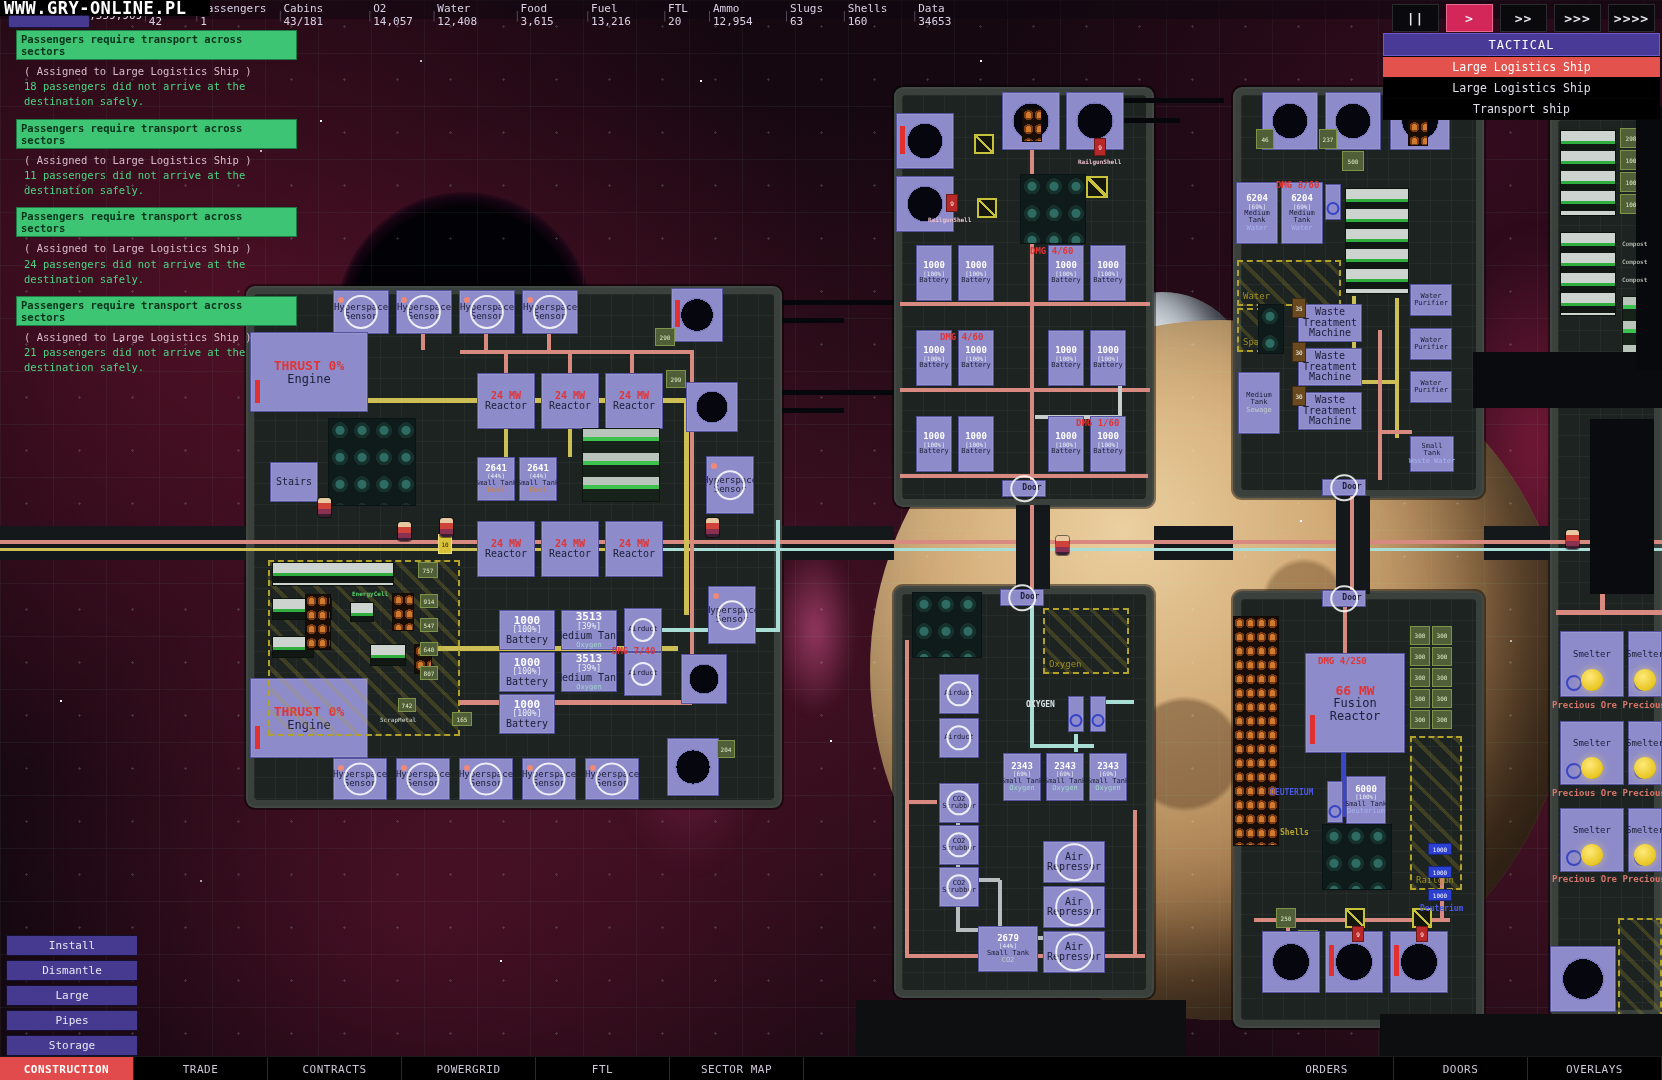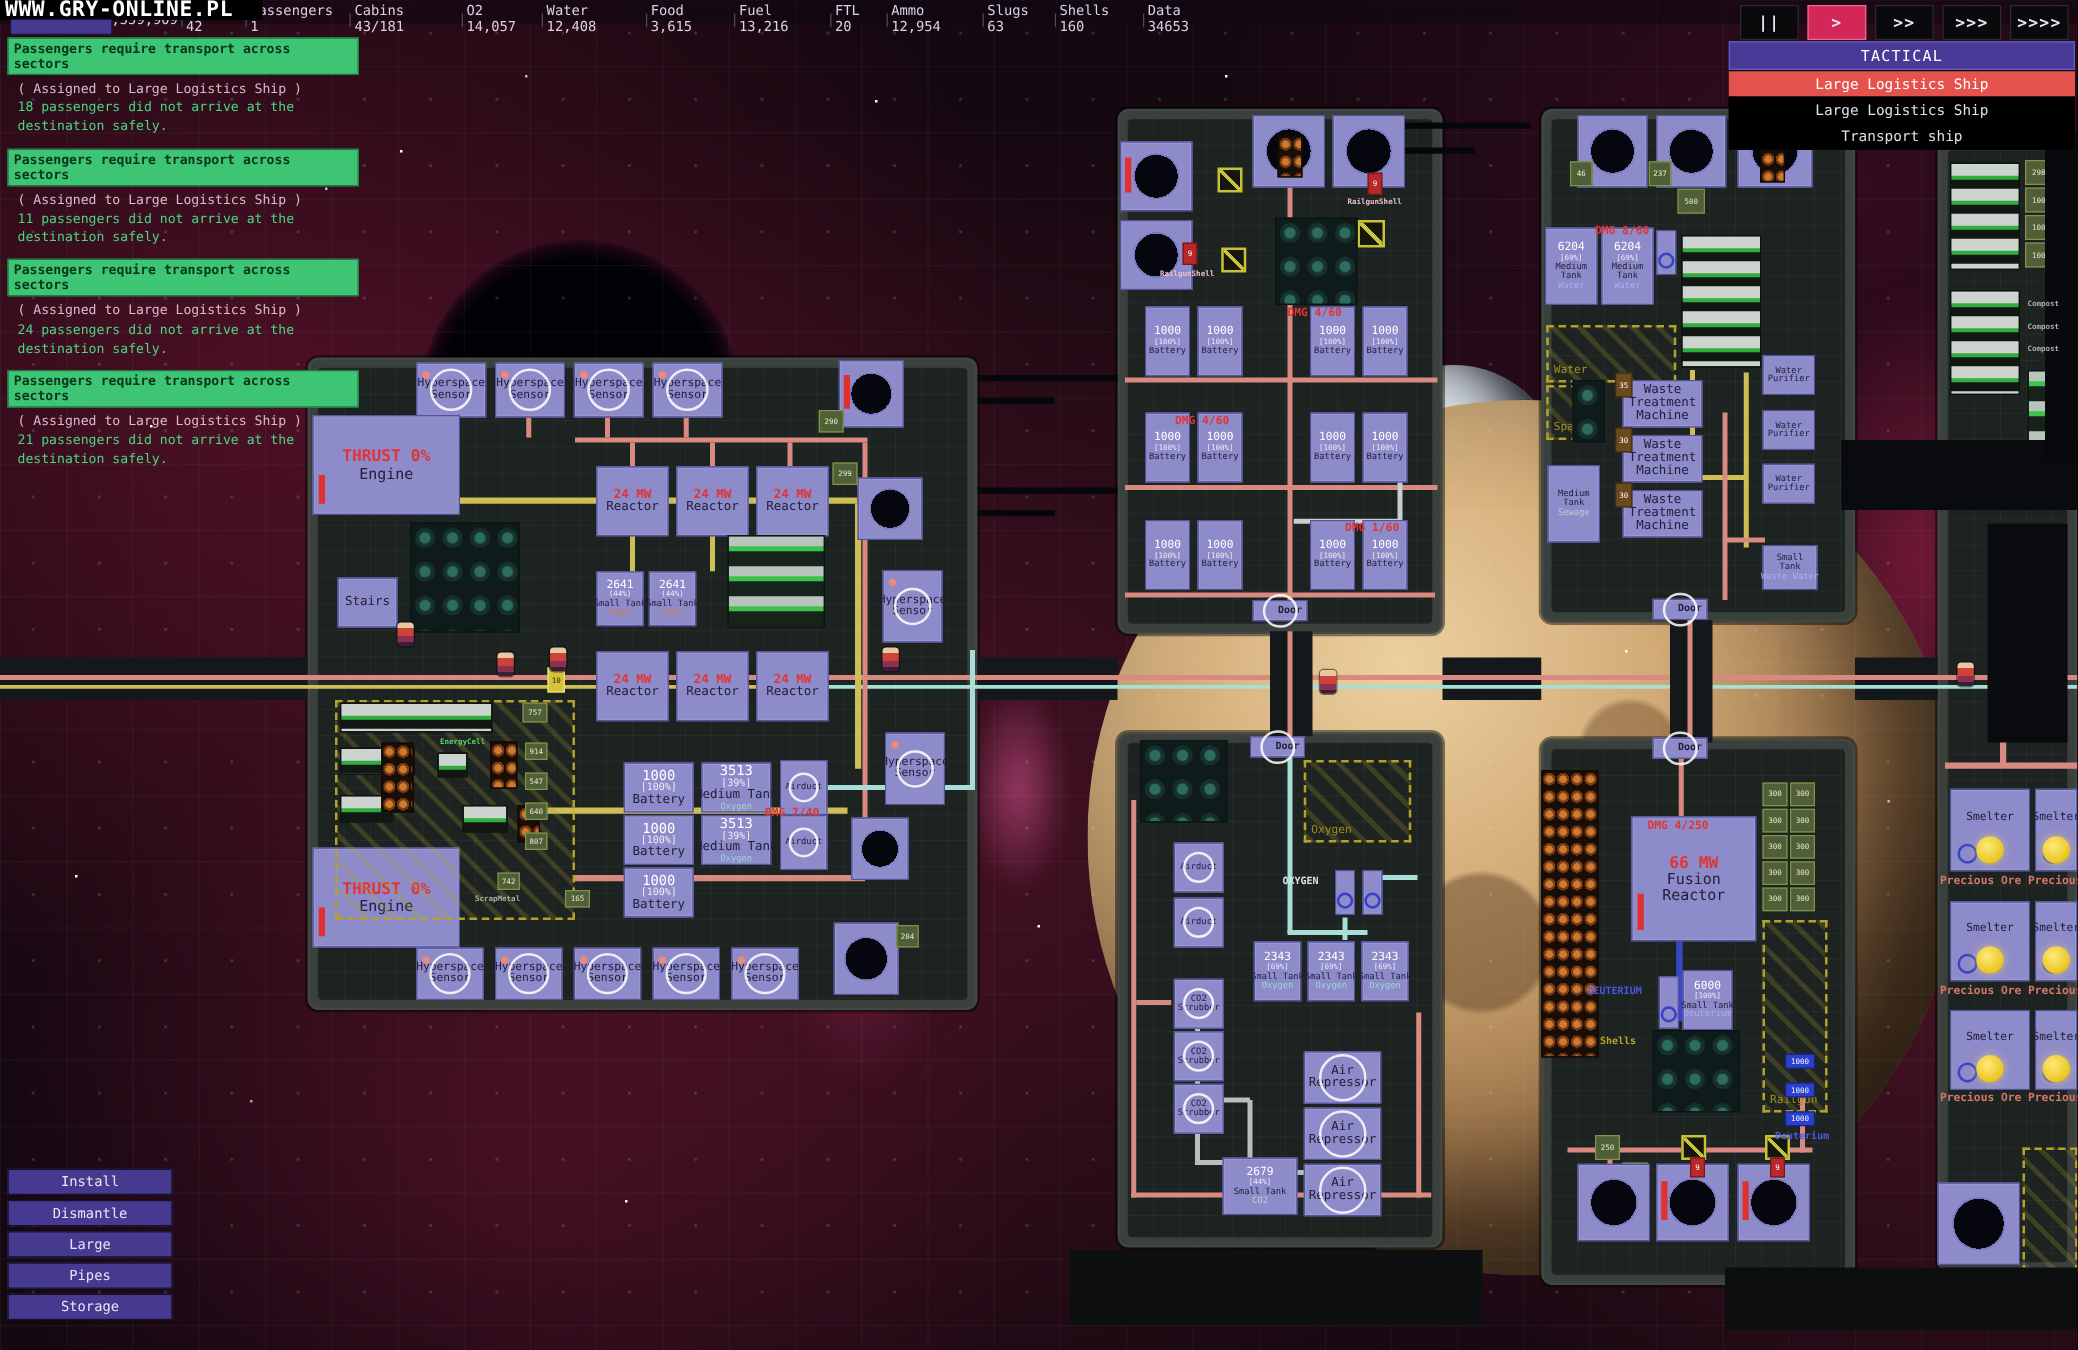--- a/index.html
+++ b/index.html
@@ -43,21 +43,21 @@
     1600px 300px #fff,1640px 900px rgba(255,255,255,.7),560px 560px #fff,360px 760px rgba(255,255,255,.5);}
   #map{inset:0;z-index:2;}
   #map div{position:absolute;box-sizing:border-box;}
   .ship{background:#3a403c;border-radius:9px;box-shadow:0 0 0 2px rgba(0,0,0,.45), inset 0 0 0 2px rgba(255,255,255,.04);}
   .shipin{background:#1d2321;border-radius:4px;
     background-image:linear-gradient(rgba(255,255,255,.035) 1px,transparent 1px),linear-gradient(90deg,rgba(255,255,255,.035) 1px,transparent 1px);
     background-size:21px 21px;}
   .mItem{display:flex;flex-direction:column;align-items:center;justify-content:center;text-align:center;line-height:1.05;}
   .m,.e,.s,.a,.d,.sm,.c,.v{background:#8d8bc9;border:1px solid #55539e;box-shadow:inset 0 0 0 1px rgba(255,255,255,.1);}
   .mItem span{white-space:nowrap;}
-  .lW{font-size:11px;font-weight:400;color:#fff;}
+  .lW{font-size:11px;font-weight:700;color:#fff;}
   .lw{font-size:8px;color:#eceef4;}
   .ld{font-size:10px;color:#20203a;}
   .lr{font-size:10px;font-weight:700;color:#e23434;}
   .lo{font-size:7px;color:#d08030;}
   .lt{font-size:7px;color:#9fd8cc;}
   .lb{font-size:7px;color:#aab2f0;}
   .lg{font-size:7px;color:#c6ccc8;}
   .tiny .lW{font-size:9px;} .tiny .lw{font-size:6px;} .tiny .ld{font-size:7px;}
   .big .ld{font-size:12px;} .big .lr{font-size:13px;}
   .s .ld{font-size:9px;}
@@ -96,21 +96,21 @@
   #topbar{left:0;top:0;width:1662px;height:19px;background:rgba(14,7,16,.55);}
   #topstats{left:76px;top:2px;width:906px;display:flex;justify-content:space-between;align-items:center;color:#d9d2e6;font-size:11px;}
   #topstats .sep{color:#5a4a5e;}
   #timectl{left:1392px;top:4px;display:flex;gap:7px;}
   .tbtn{width:45px;height:26px;background:#0a0a0c;border:1px solid #2a2a30;color:#e8e8f0;font-size:13px;font-weight:700;display:flex;align-items:center;justify-content:center;letter-spacing:1px;}
   .tbtn.on{background:#d3275a;border-color:#e86a90;}
   #tactical{left:1383px;top:33px;width:277px;background:#050505;padding-bottom:1px;}
   #tactical .hd{height:21px;background:#483a96;border:1px solid #6a5ccc;color:#fff;font-size:12px;display:flex;align-items:center;justify-content:center;letter-spacing:1px;}
   #tactical .row{height:20px;margin-top:1px;background:#000;color:#e0dce8;font-size:11.5px;display:flex;align-items:center;justify-content:center;}
   #tactical .row.sel{background:#e4524d;color:#fff;}
-  #notifs{left:6px;top:30px;width:281px;}
+  #notifs{left:16px;top:30px;width:281px;}
   .ncard{margin-bottom:7px;}
   .ncard .nh{background:#3ec573;color:#08331c;font-size:10.5px;font-weight:700;padding:2px 4px;border:1px solid #1f7a45;}
   .ncard .nb{padding:4px 2px 2px 8px;font-size:10.5px;line-height:1.45;}
   .ncard .a1{color:#d8bccb;}
   .ncard .a2{color:#4ad584;}
   #tools{left:6px;top:935px;width:132px;}
   .tool{height:19px;margin-bottom:4px;background:#453a8f;border:1px solid #14102e;color:#e8e6f4;font-size:11px;display:flex;align-items:center;justify-content:center;}
   #tabs{left:0;top:1056px;width:1662px;height:24px;background:#000;display:flex;border-top:1px solid #1a1a1a;}
   .tab{width:133px;height:100%;display:flex;align-items:center;justify-content:center;color:#cfc6d8;font-size:11px;border-right:1px solid #2a2a2a;letter-spacing:.5px;}
   .tab.on{background:#e14b4b;color:#fff;font-weight:700;}
@@ -769,13 +769,25 @@
     </div>
 
   <div id="tools" class="ui">
       <div class="tool">Install</div>
       <div class="tool">Dismantle</div>
       <div class="tool">Large</div>
       <div class="tool">Pipes</div>
       <div class="tool">Storage</div>
     </div>
 
+  <div id="tabs" class="ui">
+      <div class="tab on">CONSTRUCTION</div>
+      <div class="tab">TRADE</div>
+      <div class="tab">CONTRACTS</div>
+      <div class="tab">POWERGRID</div>
+      <div class="tab">FTL</div>
+      <div class="tab">SECTOR MAP</div>
+      <div id="tabspacer"></div>
+      <div class="tab">ORDERS</div>
+      <div class="tab">DOORS</div>
+      <div class="tab">OVERLAYS</div>
+    </div>
 </div>
 
 </body></html>

